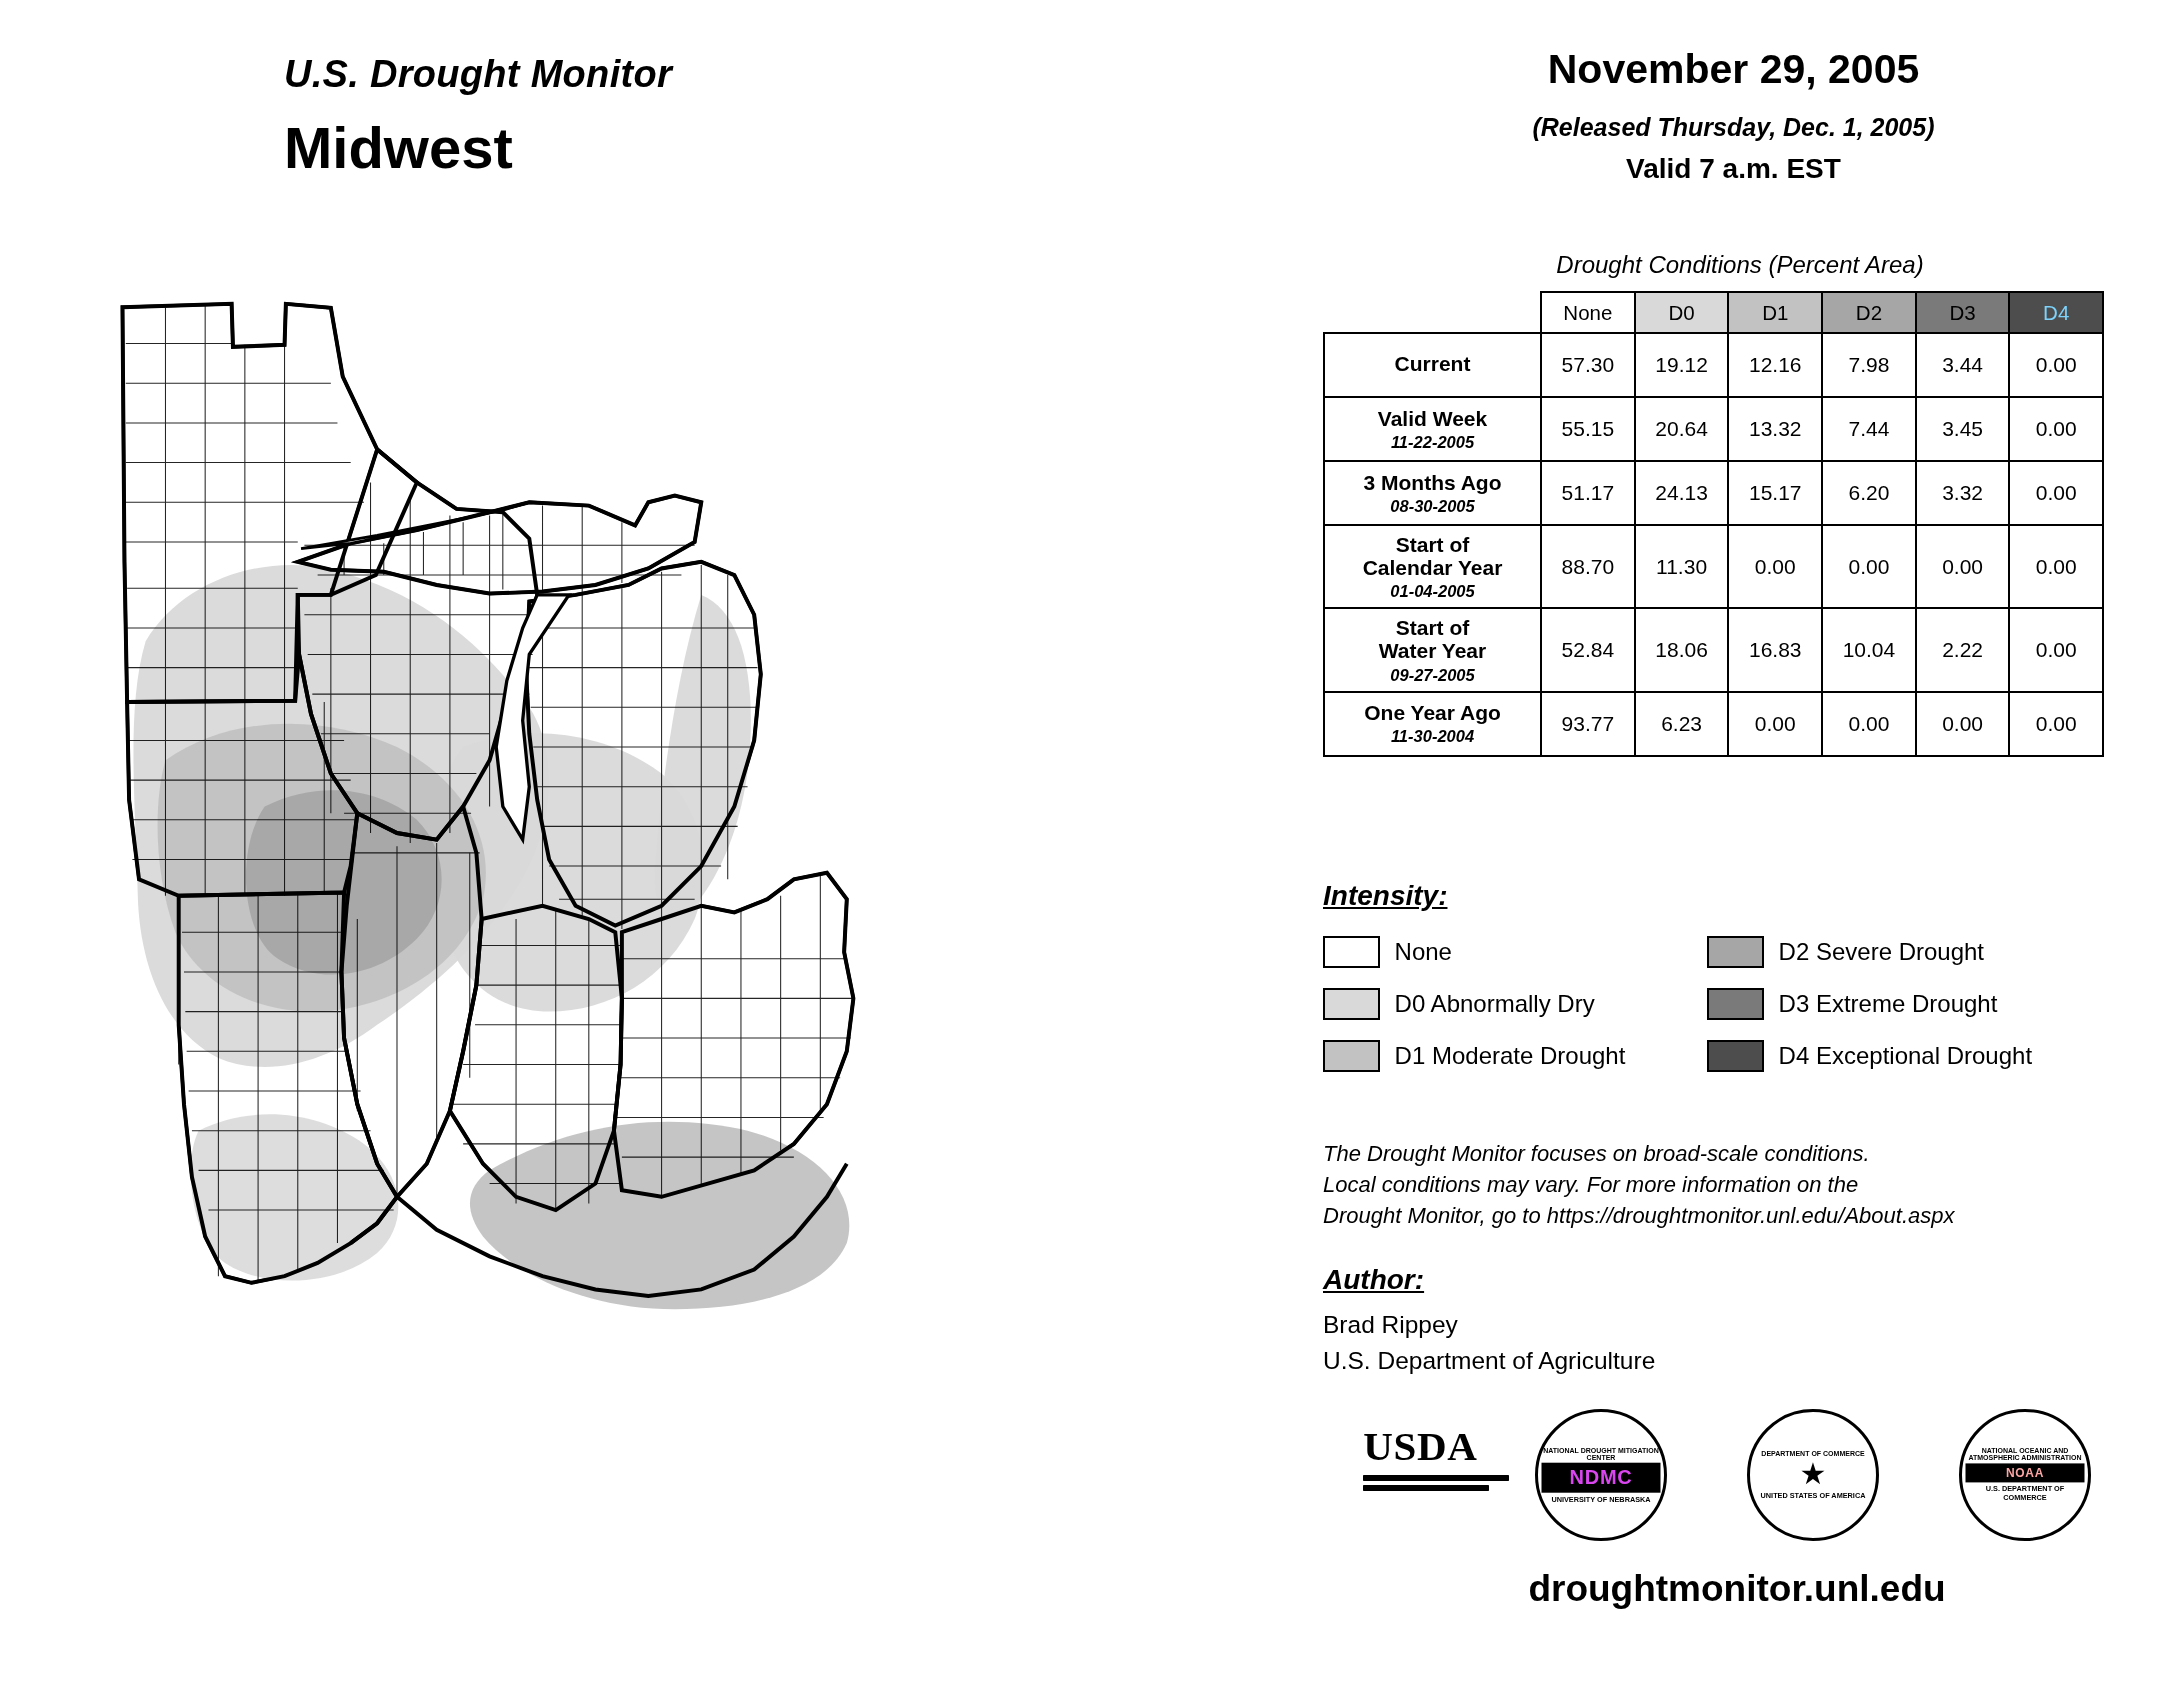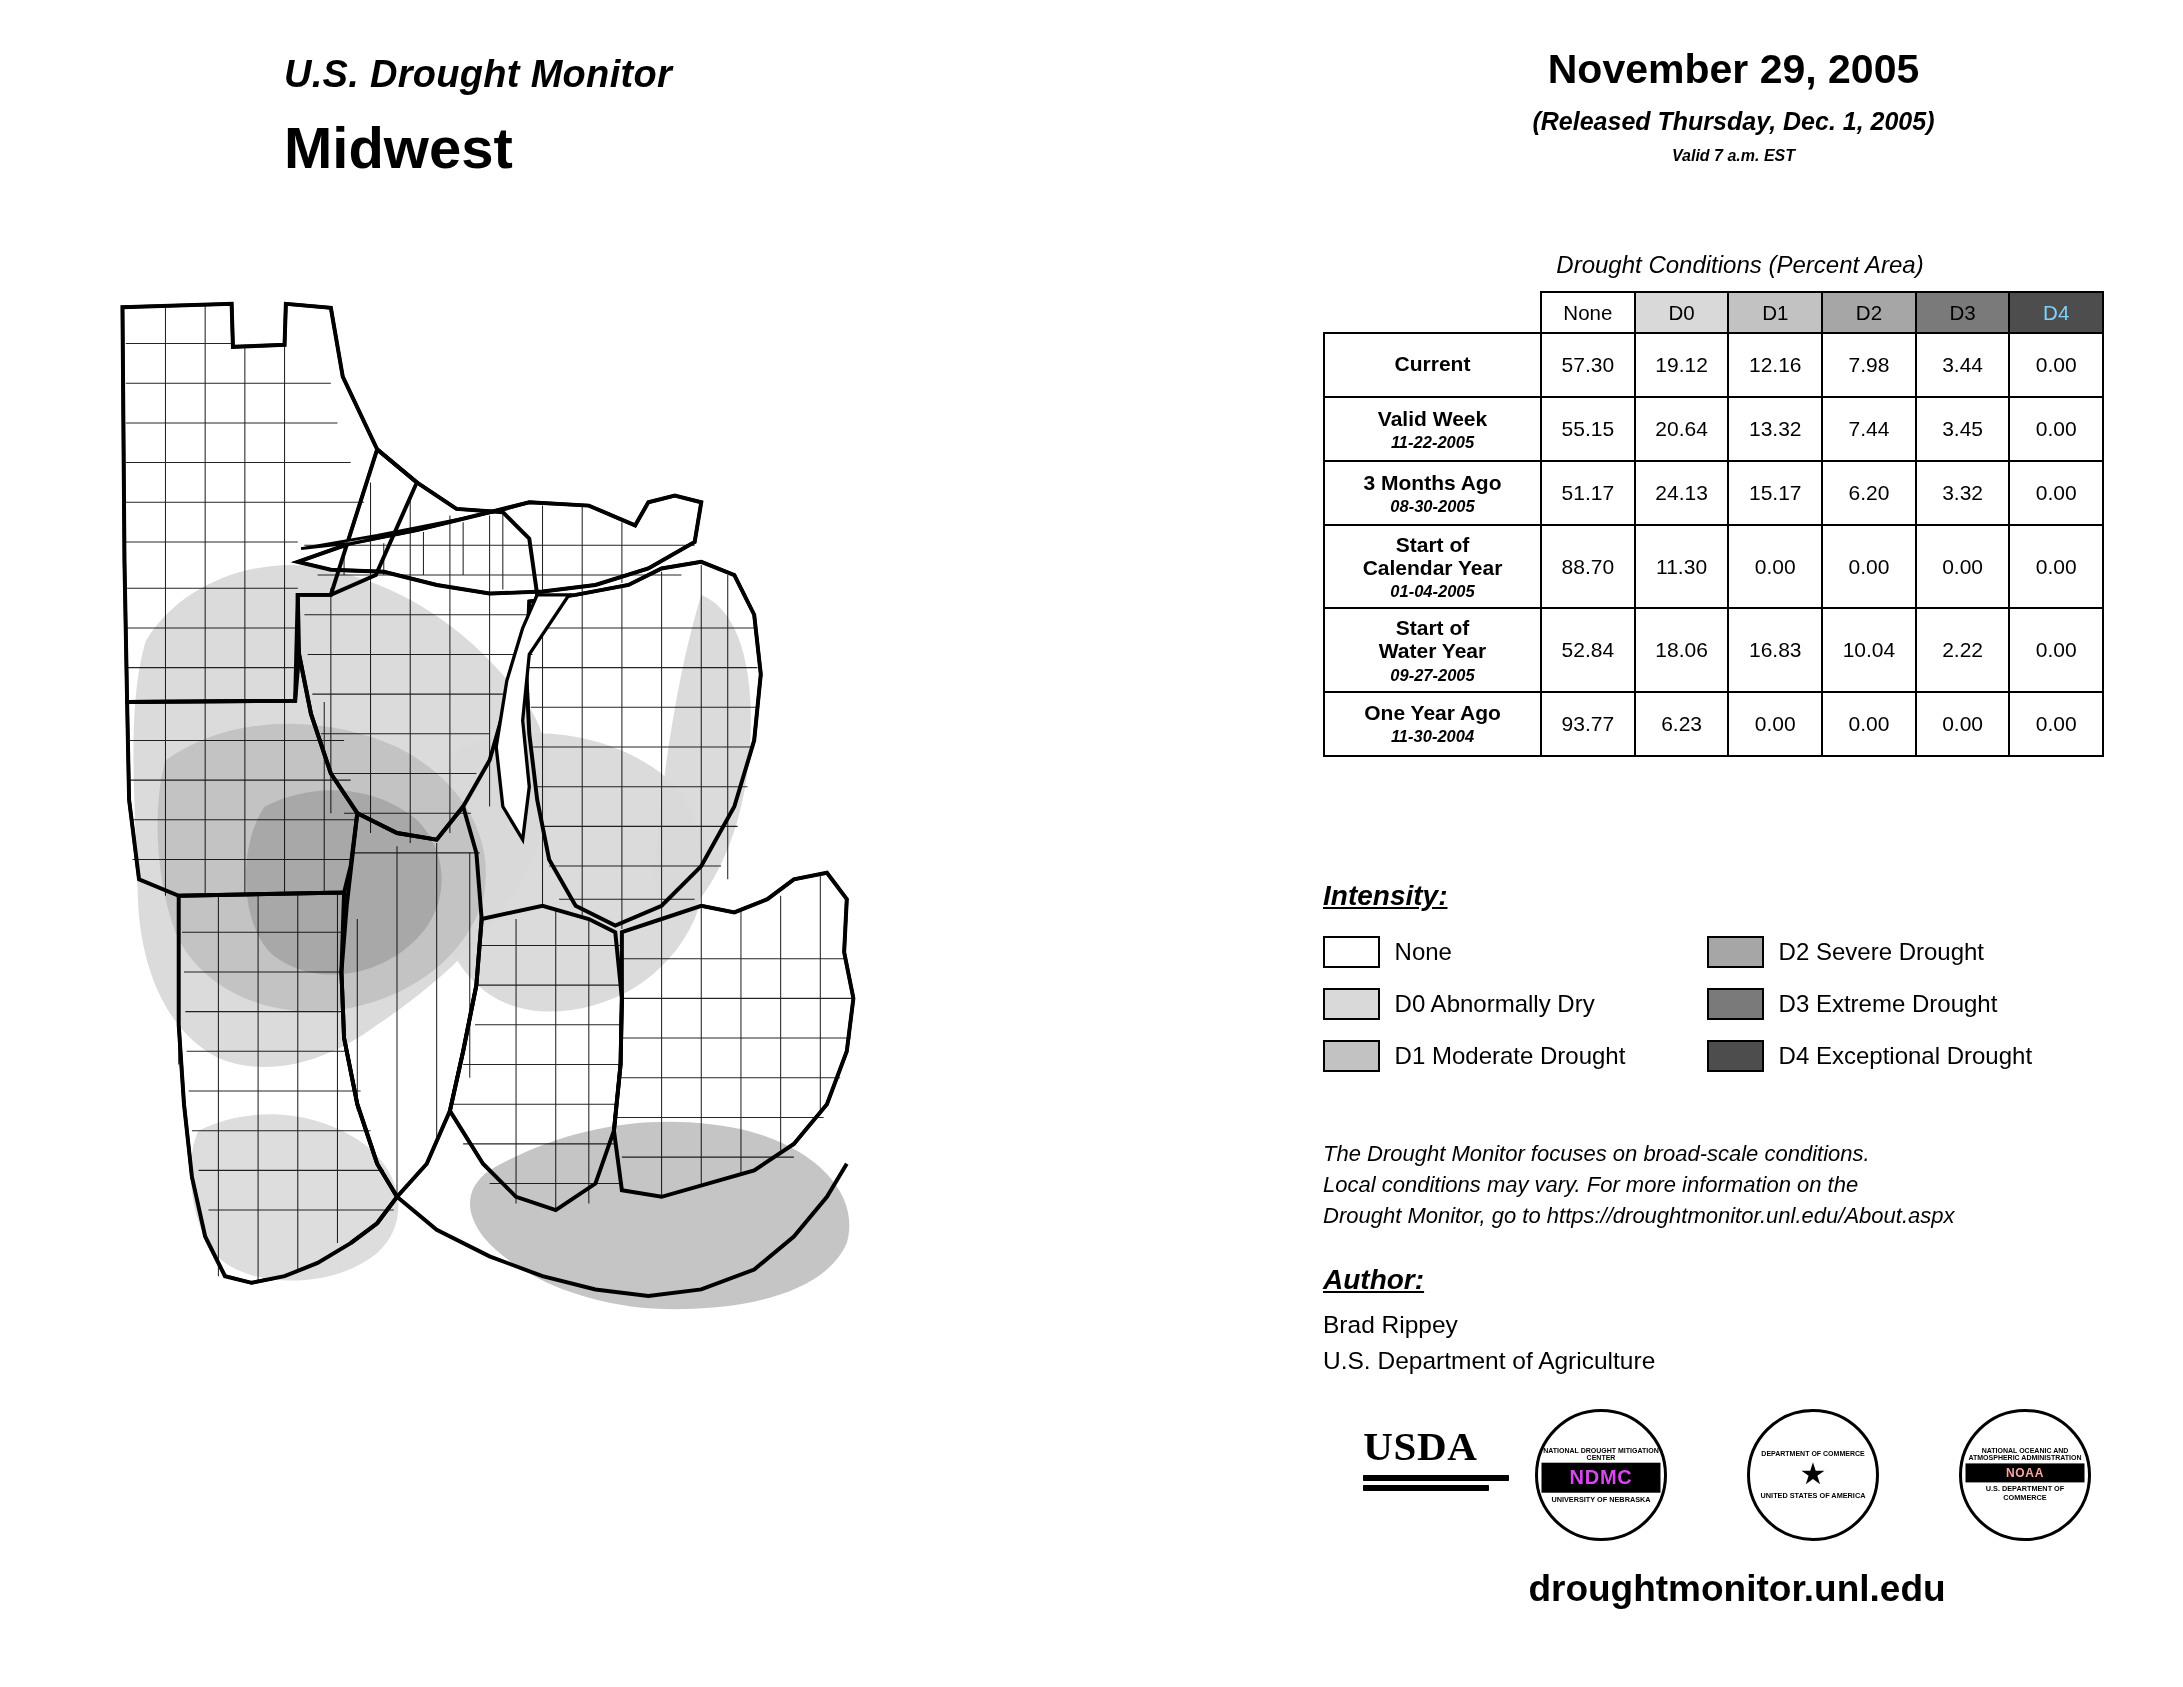--- a/index.html
+++ b/index.html
@@ -20,22 +20,22 @@
     font-size: 38px; font-weight: bold; font-style: italic;
     letter-spacing: 0.3px;
   }
   .title-region {
     font-size: 58px; font-weight: bold; margin-top: 18px;
   }
 
   
   .right-header { position:absolute; left:1363px; top:46px; width:741px; text-align:center; }
   .date-main { font-size: 41px; font-weight: bold; }
-  .date-release { font-size: 25px; font-weight: bold; font-style: italic; margin-top: 14px; }
-  .date-valid { font-size: 16px; font-weight: bold; margin-top: 10.6px; font-style: italic; }
+  .date-release { font-size: 25px; font-weight: bold; font-style: italic; margin-top: 20px; }
+  .date-valid { font-size: 28px; font-weight: bold; margin-top: 10.6px; }
 
   
   .table-caption {
     position:absolute; left:1376px; top:251px; width:728px; text-align:center;
     font-size: 24px; font-style: italic;
   }
   table.dm {
     position:absolute; left:1323px; top:291px;
     border-collapse: collapse;
     font-size: 20px;

